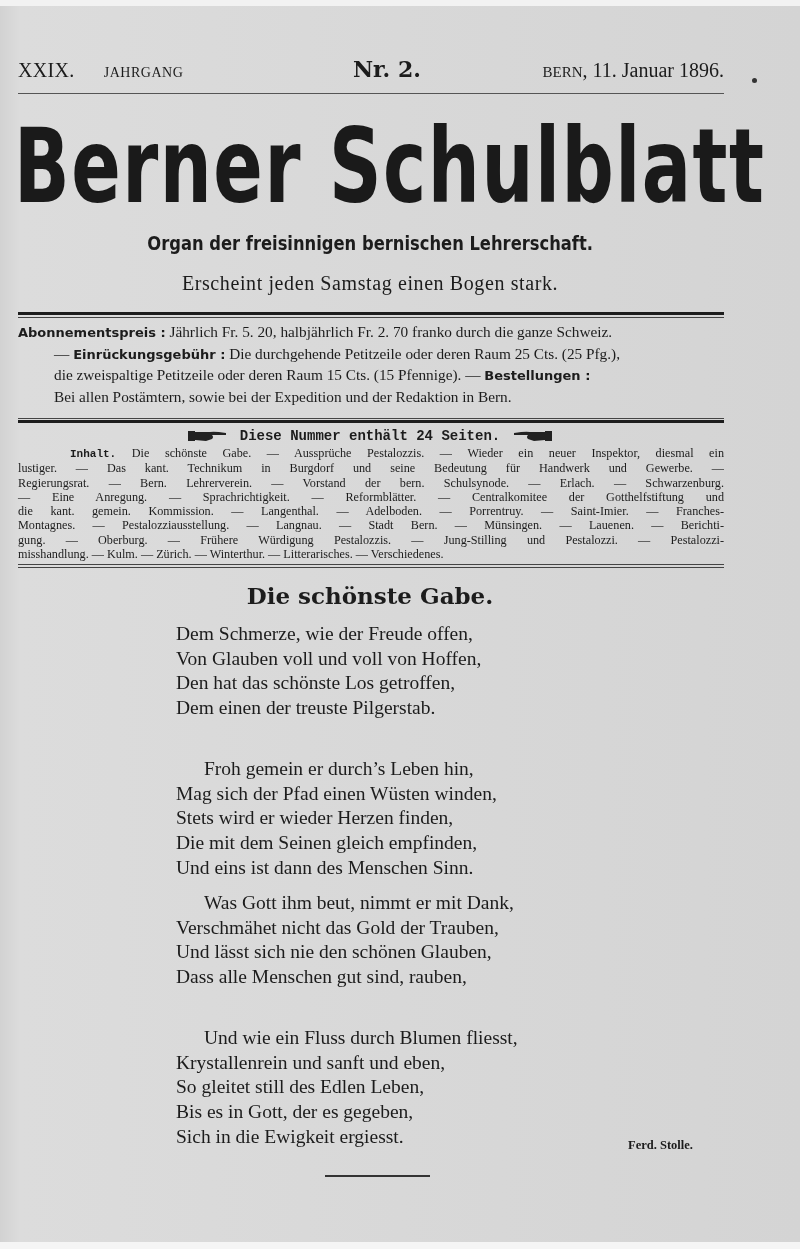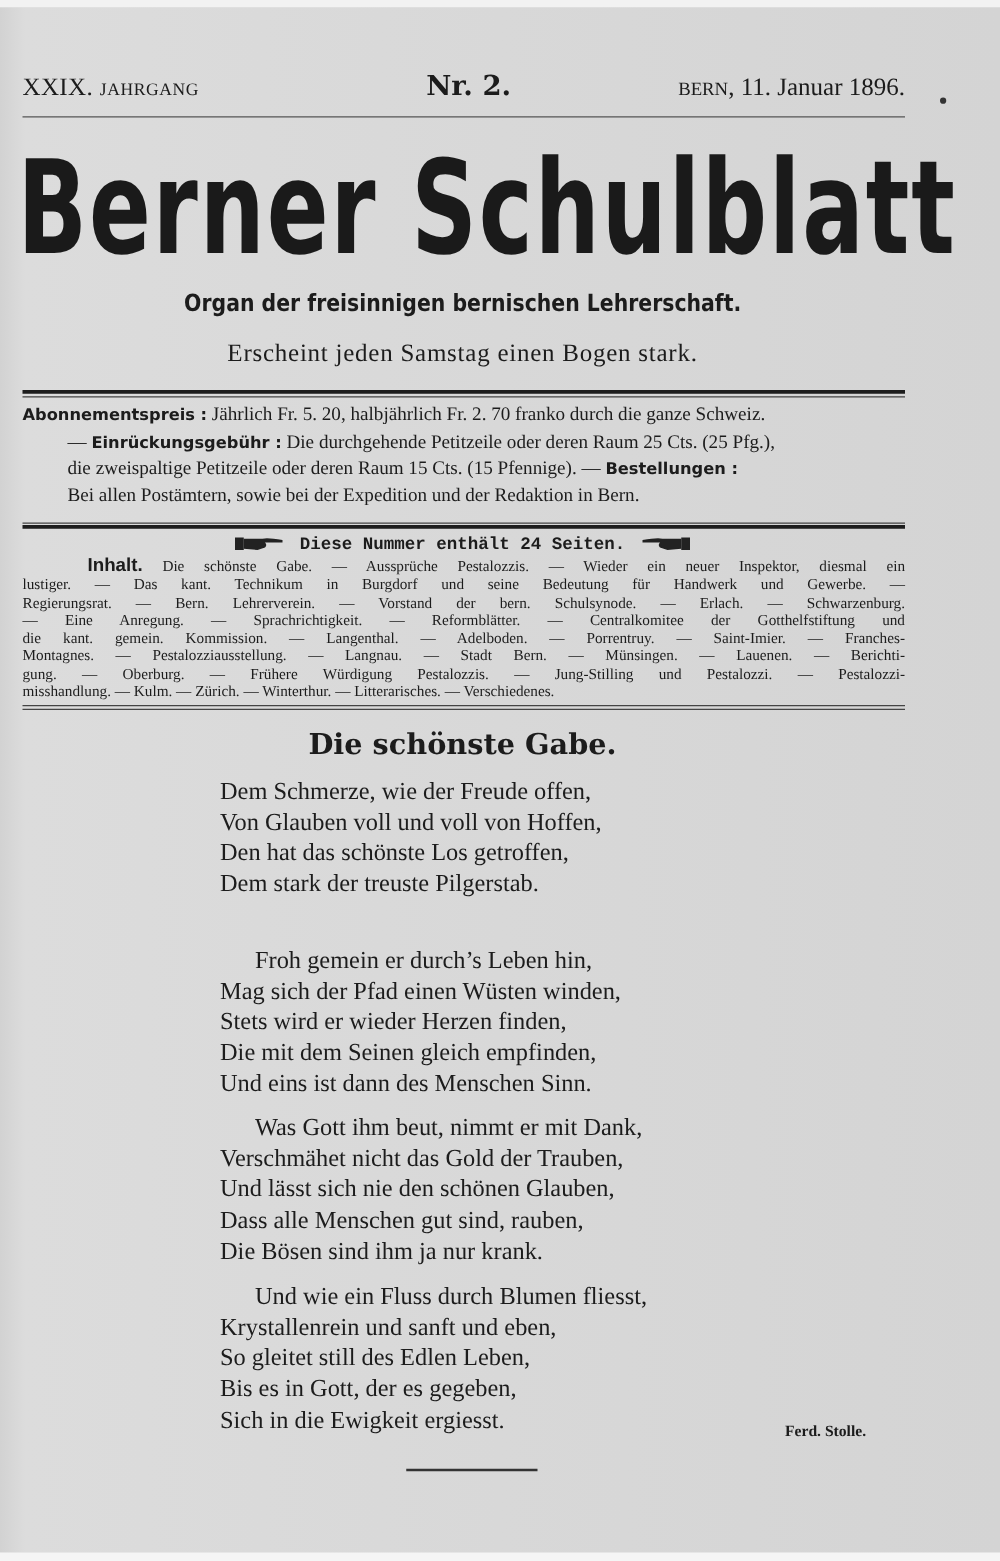--- a/index.html
+++ b/index.html
@@ -65,21 +65,21 @@
   }
   .hand { display:inline-block; width: 40px; height: 12px; vertical-align: middle; margin: 0 12px; }
 
   .inhalt {
     position:absolute; top: 446px; left: 18px; width: 706px;
     font-size: 12.2px; line-height: 14.3px; text-align: justify;
   }
   .inhalt .l { white-space: nowrap; display:block; text-align: justify; text-align-last: justify; }
   .inhalt .l.first { padding-left: 52px; }
   .inhalt .l.last { text-align-last: left; }
-  .inhalt b { font-family: Liberation Sans, sans-serif; font-size: 15px; }
+  .inhalt b { font-family: Liberation Mono, monospace; font-size: 11px; }
 
   .poem-title {
     position:absolute; top: 582px; left: 0; width: 740px; text-align:center;
     font-weight:bold; font-size: 23px; font-family: "DejaVu Serif", serif;
   }
   .poem {
     position:absolute; left: 176px; width: 560px;
     font-size: 19.5px; line-height: 24.7px;
   }
   .poem .v { white-space: nowrap; }
@@ -91,21 +91,21 @@
   .end-rule { position:absolute; top: 1175px; left: 325px; width: 105px; height: 2px; background:#333; }
 </style>
 </head>
 <body>
 
 <div class="top-strip"></div>
 <div class="page"></div>
 <div class="bottom-strip"></div>
 
 <div class="hdr">
-  <span class="vol"><span>XXIX.</span> <span class="sc" style="text-transform:uppercase;">Jahrgang</span></span>
+  <span class="vol"><span>XXIX.</span> <span class="sc" style="text-transform:uppercase;margin-left:24px;">Jahrgang</span></span>
   <span class="nr">Nr. 2.</span>
   <span class="date"><span class="sc" style="text-transform:uppercase;font-size:15px;">Bern</span><span>, 11. Januar 1896.</span></span>
 </div>
 <div class="stray-dot"></div>
 <div class="rule-thin" style="top:93px;"></div>
 
 <div class="masthead">Berner Schulblatt</div>
 <div class="subtitle"><span>Organ der freisinnigen bernischen Lehrerschaft.</span></div>
 <div class="tagline">Erscheint jeden Samstag einen Bogen stark.</div>
 
@@ -151,35 +151,34 @@
     <div class="b" style="margin-top:0;"></div>
     <div class="b" style="margin-top:2px;"></div>
   </div>
 
 <div class="poem-title">Die schönste Gabe.</div>
 
 <div class="poem" style="top:622px;">
   <div class="v">Dem Schmerze, wie der Freude offen,</div>
   <div class="v">Von Glauben voll und voll von Hoffen,</div>
   <div class="v">Den hat das schönste Los getroffen,</div>
-  <div class="v">Dem stark der treuste Pilgerstab.</div>
+  <div class="v">Dem einen der treuste Pilgerstab.</div>
 </div>
 <div class="poem" style="top:757px;">
   <div class="v ind">Froh gemein er durch’s Leben hin,</div>
   <div class="v">Mag sich der Pfad einen Wüsten winden,</div>
   <div class="v">Stets wird er wieder Herzen finden,</div>
   <div class="v">Die mit dem Seinen gleich empfinden,</div>
   <div class="v">Und eins ist dann des Menschen Sinn.</div>
 </div>
 <div class="poem" style="top:891px;">
   <div class="v ind">Was Gott ihm beut, nimmt er mit Dank,</div>
   <div class="v">Verschmähet nicht das Gold der Trauben,</div>
   <div class="v">Und lässt sich nie den schönen Glauben,</div>
   <div class="v">Dass alle Menschen gut sind, rauben,</div>
-  <div class="v">Die Bösen sind ihm ja nur krank.</div>
 </div>
 <div class="poem" style="top:1026px;">
   <div class="v ind">Und wie ein Fluss durch Blumen fliesst,</div>
   <div class="v">Krystallenrein und sanft und eben,</div>
   <div class="v">So gleitet still des Edlen Leben,</div>
   <div class="v">Bis es in Gott, der es gegeben,</div>
   <div class="v">Sich in die Ewigkeit ergiesst.</div>
 </div>
 
 <div class="author">Ferd. Stolle.</div>

